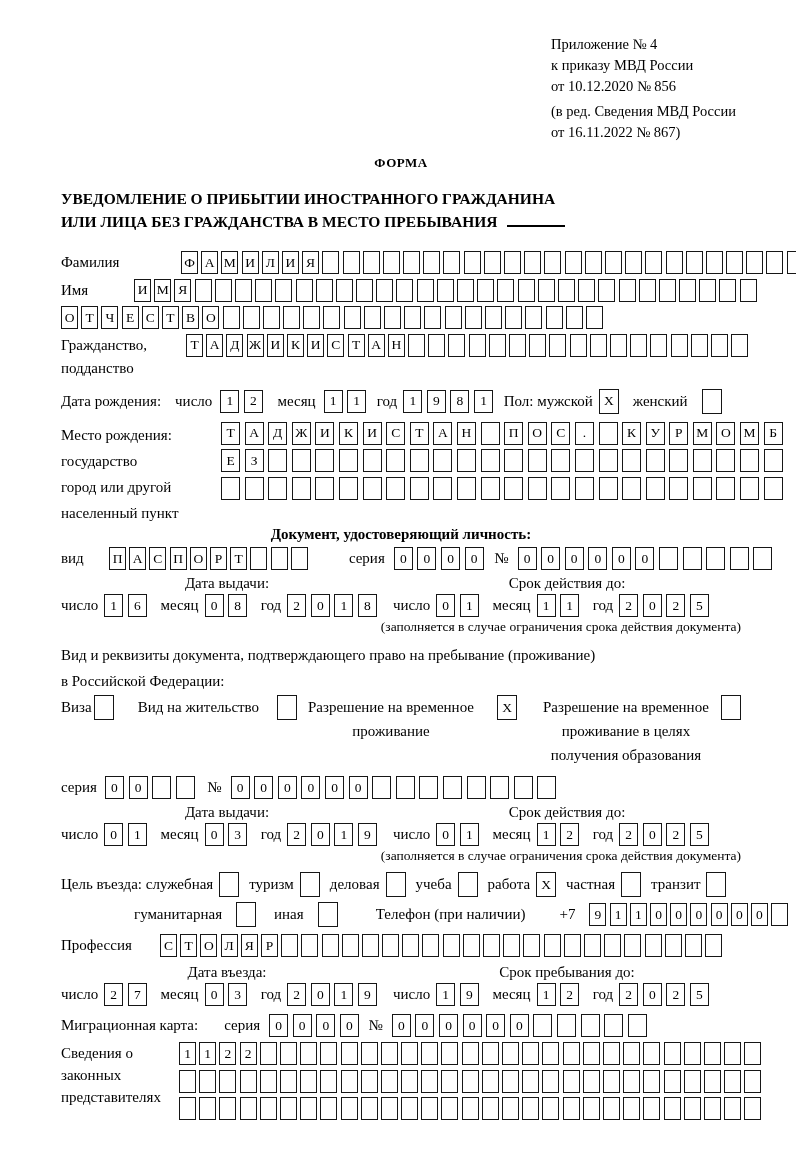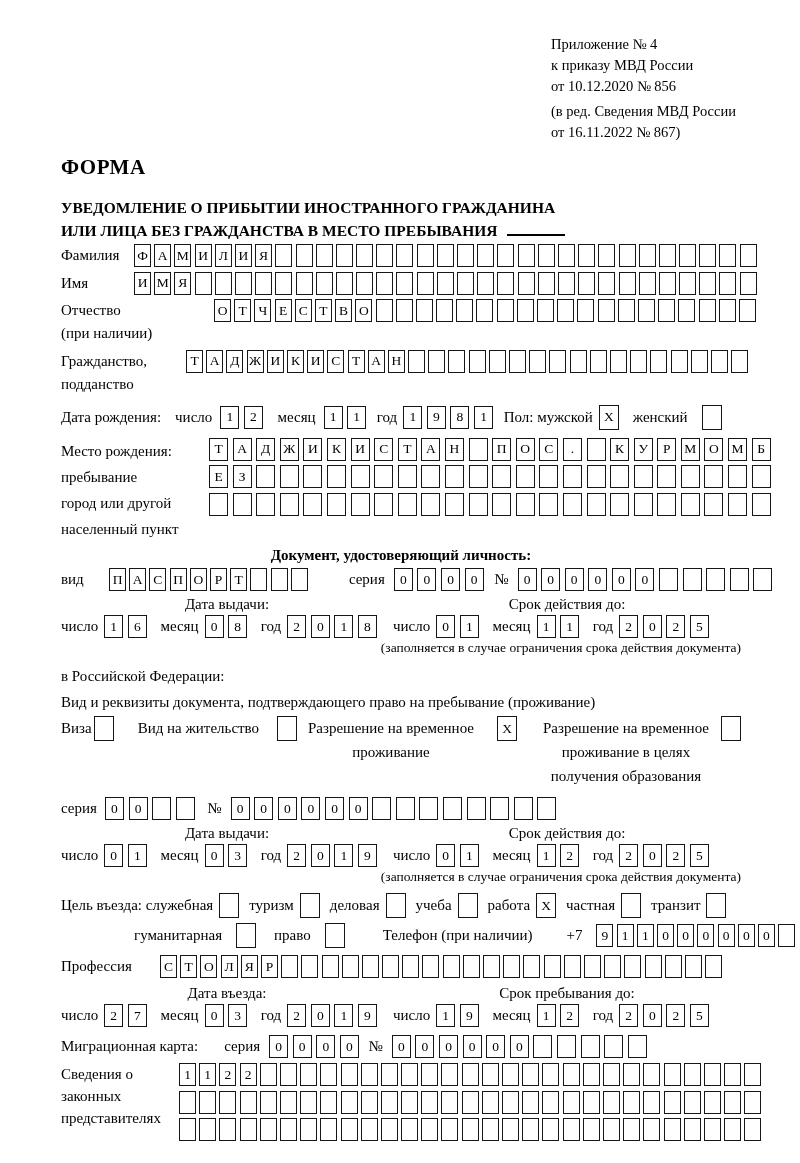--- a/index.html
+++ b/index.html
@@ -4,21 +4,21 @@
 <style>
   html,body{margin:0;padding:0;background:#fff;}
   .page{
     width:792px;height:1163px;margin:0 auto;background:#fff;color:#000;
     padding:34px 55px 0 57px;box-sizing:border-box;overflow:hidden;position:relative;
     font-family:"Liberation Serif","DejaVu Serif",serif;font-size:15px;
   }
   
   .ref{margin-left:auto;width:190px;line-height:21px;font-size:14.5px;}
   .ref .ref2{margin-top:4px;}
-  .forma{text-align:left;font-weight:bold;margin-top:12px;font-size:21px;letter-spacing:.5px;}
+  .forma{text-align:center;font-weight:bold;margin-top:12px;font-size:13px;letter-spacing:.5px;}
   
   .title{text-align:left;font-weight:bold;font-size:15.5px;line-height:23px;margin-top:16px;}
   .uline{display:inline-block;width:58px;border-bottom:2px solid #000;margin-left:10px;}
   .sec{font-weight:bold;font-size:14.5px;margin-top:22px;}
   
   .cells{display:inline-flex;flex:none;}
   .cell{
     width:17px;height:23px;border:1.5px solid #161616;margin-right:3.2px;
     display:inline-flex;align-items:center;justify-content:center;
     font-size:13.5px;flex:none;box-sizing:border-box;background:#fff;
@@ -30,24 +30,24 @@
   .lab{flex:none;}
   .w73{width:73px;}
   .labcol{flex:none;}
   .top{align-items:flex-start;}
   .patro .labcol{width:153px;line-height:23px;}
   .citiz .labcol{width:125px;line-height:23px;}
   .birthrow{margin-top:9px;}
   .g6{margin-left:6px;} .g10{margin-left:10px;}
   .g14{margin-left:14px;} .g20{margin-left:20px;} .g24{margin-left:24px;}
   .mr6{margin-right:6px;} .mr8{margin-right:8px;}
-  .bp{display:flex;align-items:flex-start;margin-top:8px;}
+  .bp{display:flex;align-items:flex-start;margin-top:8px;gap:12px;}
   .bp .labcol{width:148px;line-height:26px;}
   .boxrows .cells{display:flex;margin-bottom:4.5px;}
-  .doc-head{text-align:center;font-weight:bold;margin-top:5px;}
+  .doc-head{text-align:center;font-weight:bold;}
   .vid .lab1{width:48px;}
   
   .dates{display:flex;margin-top:5px;justify-content:space-between;}
   .c1{width:332px;flex:none;}
   .c2{flex:1;}
   .dhead{text-align:center;}
   .drow{display:flex;align-items:center;margin-top:2px;}
   .drow .lab{margin-right:6px;}
   .drow .cells{margin-right:9px;}
   .note{font-size:13.5px;text-align:right;margin-top:2px;}
@@ -81,21 +81,21 @@
   <div class="forma">ФОРМА</div>
 
   <div class="title">
     <div>УВЕДОМЛЕНИЕ О ПРИБЫТИИ ИНОСТРАННОГО ГРАЖДАНИНА</div>
     <div>
       <span>ИЛИ ЛИЦА БЕЗ ГРАЖДАНСТВА В МЕСТО ПРЕБЫВАНИЯ</span><span class="uline"></span>
     </div>
   </div>
 
 
-  <div class="frow" style="margin-top:2px;">
+  <div class="frow" style="margin-top:18px;gap:47px;">
     <span class="lab w73">Фамилия</span>
     <span class="cells">
         <span class="cell">Ф</span>
         <span class="cell">А</span>
         <span class="cell">М</span>
         <span class="cell">И</span>
         <span class="cell">Л</span>
         <span class="cell">И</span>
         <span class="cell">Я</span>
         <span class="cell"></span>
@@ -156,24 +156,20 @@
         <span class="cell"></span>
         <span class="cell"></span>
         <span class="cell"></span>
         <span class="cell"></span>
         <span class="cell"></span>
         <span class="cell"></span>
       </span>
   </div>
 
   <div class="frow top patro">
-    <span class="labcol">
-      <div>Отчество</div>
-      <div>(при наличии)</div>
-    </span>
     <span class="cells">
         <span class="cell">О</span>
         <span class="cell">Т</span>
         <span class="cell">Ч</span>
         <span class="cell">Е</span>
         <span class="cell">С</span>
         <span class="cell">Т</span>
         <span class="cell">В</span>
         <span class="cell">О</span>
         <span class="cell"></span>
@@ -260,21 +256,21 @@
       </span>
     <span class="lab g14">женский</span>
     <span class="cells chk g14">
         <span class="cell"></span>
       </span>
   </div>
 
   <div class="bp">
     <div class="labcol">
       <div>Место рождения:</div>
-      <div>пребывание</div>
+      <div>государство</div>
       <div>город или другой</div>
       <div>населенный пункт</div>
     </div>
     <div class="boxrows wide">
       <span class="cells">
           <span class="cell">Т</span>
           <span class="cell">А</span>
           <span class="cell">Д</span>
           <span class="cell">Ж</span>
           <span class="cell">И</span>
@@ -434,22 +430,22 @@
             <span class="cell">0</span>
             <span class="cell">2</span>
             <span class="cell">5</span>
           </span>
       </div>
     </div>
   </div>
   <div class="note">(заполняется в случае ограничения срока действия документа)</div>
 
   <div class="intro">
+    <div>Вид и реквизиты документа, подтверждающего право на пребывание (проживание)</div>
     <div>в Российской Федерации:</div>
-    <div>Вид и реквизиты документа, подтверждающего право на пребывание (проживание)</div>
   </div>
 
   <div class="opts">
     <div class="opt">
       <span class="lab optlab" style="margin-right:2px;">Виза</span>
       <span class="cells chk">
           <span class="cell"></span>
         </span>
     </div>
     <div class="opt g24">
@@ -576,21 +572,21 @@
     <span class="cells chk">
         <span class="cell"></span>
       </span>
   </div>
 
   <div class="frow purpose" style="padding-left:73px;margin-top:5px;gap:8px;">
     <span class="lab">гуманитарная</span>
     <span class="cells chk">
         <span class="cell"></span>
       </span>
-    <span class="lab">право</span>
+    <span class="lab">иная</span>
     <span class="cells chk">
         <span class="cell"></span>
       </span>
     <span class="lab g20">Телефон (при наличии)</span>
     <span class="lab g20 mr6">+7</span>
     <span class="cells">
         <span class="cell">9</span>
         <span class="cell">1</span>
         <span class="cell">1</span>
         <span class="cell">0</span>

